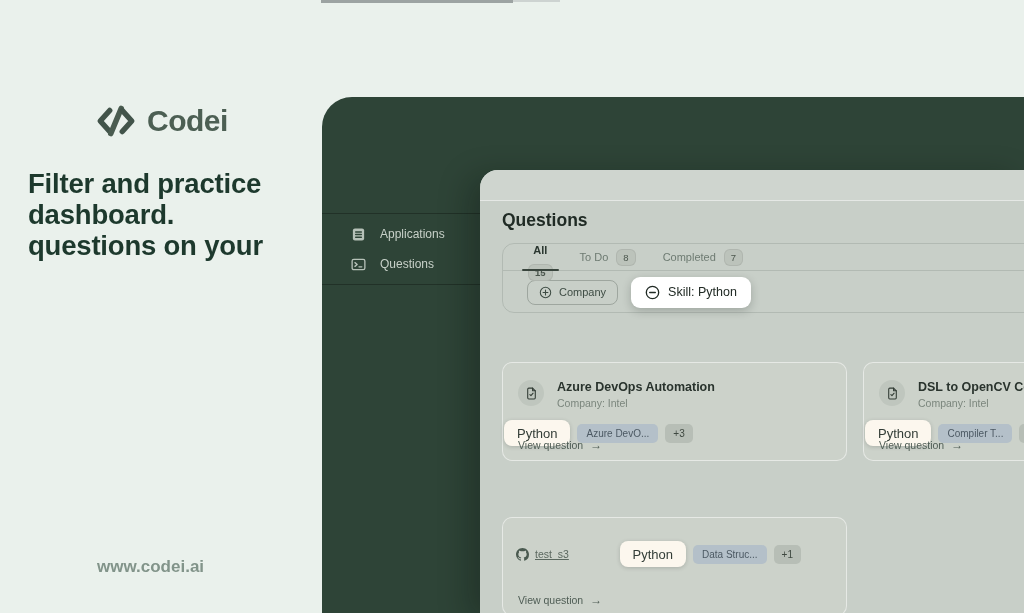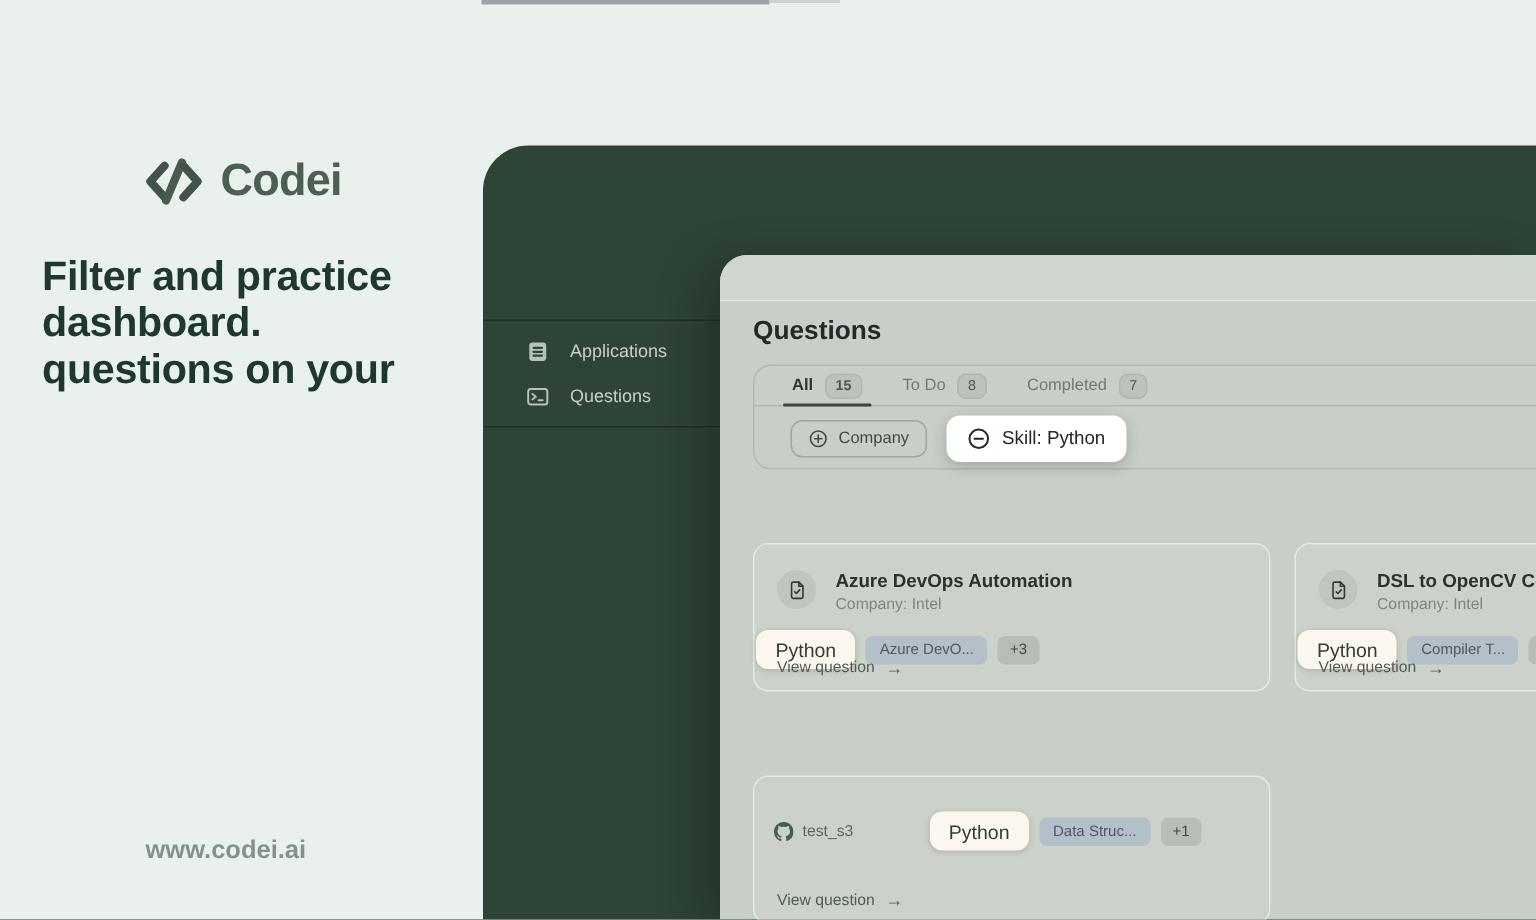--- a/index.html
+++ b/index.html
@@ -41,21 +41,21 @@
     background:#c8cfc8; border-top-left-radius:18px;
     box-shadow:-12px 6px 30px rgba(8,16,12,.28);
   }
   .dash-strip { height:31px; background:#cfd5cf; border-top-left-radius:18px; border-bottom:1px solid rgba(255,255,255,.45); }
   .dash-title { position:absolute; left:22px; top:40px; font-size:17.5px; font-weight:600; color:#202b25; }
 
   .tabs-box { position:absolute; left:22px; top:73px; width:600px; height:70px; border:1px solid rgba(32,43,37,.13); border-radius:12px; }
   .tab-row { display:flex; align-items:stretch; height:27px; border-bottom:1px solid rgba(32,43,37,.13); padding-left:25px; gap:27px; }
   .tab { display:flex; align-items:center; gap:8px; font-size:11px; color:#6e7b72; position:relative; cursor:pointer; }
   .tab .badge { font-size:9.5px; padding:2px 6px; background:#bcc3bb; border:1px solid rgba(32,43,37,.08); border-radius:6px; color:#4b564d; }
-  .tab.active { color:#2a362f; font-weight:700; }
+  .tab.active { color:#2a362f; font-weight:700;flex-direction:column; }
   .tab.active::after { content:""; position:absolute; left:-6px; right:-6px; bottom:-1px; height:2px; background:#39453d; border-radius:1px; }
 
   .filter-row { display:flex; align-items:center; height:42px; padding-left:24px; gap:13px; }
   .chip-outline { display:inline-flex; align-items:center; gap:7px; height:25px; padding:0 11px; border:1px solid rgba(32,43,37,.25); border-radius:8px; font-size:11px; color:#3e4c44; background:transparent; cursor:pointer; }
   .chip-white { display:inline-flex; align-items:center; gap:8px; height:31px; padding:0 14px; background:#ffffff; border:none; border-radius:9px; font-size:12.5px; font-weight:500; color:#202a24; box-shadow:0 3px 10px rgba(15,25,20,.22); cursor:pointer; }
 
   .cards { position:absolute; left:22px; top:152px; display:grid; grid-template-columns:345px 345px; column-gap:16px; row-gap:16px; }
   .card { position:relative; width:345px; height:99px; background:#ccd2ca; border:1px solid rgba(255,255,255,.5); border-radius:10px; padding:17px 14px 0 15px;margin-top:40px; }
   .card-head { display:flex; gap:13px; }
   .doc-badge { width:26px; height:26px; border-radius:50%; background:#bfc6be; display:flex; align-items:center; justify-content:center; flex-shrink:0; }
@@ -67,21 +67,21 @@
   .tag-row.shift-left { margin-top:11px; margin-left:-14px; }
   .chip { display:inline-flex; align-items:center; border-radius:5px; white-space:nowrap; cursor:pointer; }
   .chip.cream { height:26px; padding:0 13px; border-radius:8px; background:#fcf7ee; font-size:13px; color:#333d37; box-shadow:0 1px 4px rgba(20,30,24,.18); }
   .chip.blue  { height:19px; padding:0 9px; background:#b4c0c9; font-size:10px; color:#4c5963; }
   .chip.gray  { height:19px; padding:0 8px; background:#b7beb6; font-size:10px; color:#3f4941; }
 
   .repo-row { display:flex; align-items:center; justify-content:space-between; margin-top:6px; padding-right:31px; }
   .repo-row .tag-row { margin-left:0; }
   .repo-left { display:flex; align-items:center; gap:6px; margin-left:-2px; }
   .repo-left svg { width:13px; height:13px; }
-  .repo-link { font-size:10.5px; color:#5b685f; cursor:pointer; }
+  .repo-link { font-size:10.5px; color:#5b685f; text-decoration:underline; cursor:pointer; }
 
   .view-link { position:absolute; left:15px; bottom:9px; display:flex; align-items:center; gap:7px; font-size:10.5px; color:#4f5d55; cursor:pointer; text-decoration:none; }
   .view-link .arr { font-size:12px; line-height:1; }
 </style>
 </head>
 <body>
 
 <div class="strip-a"></div>
 <div class="strip-b"></div>
 

